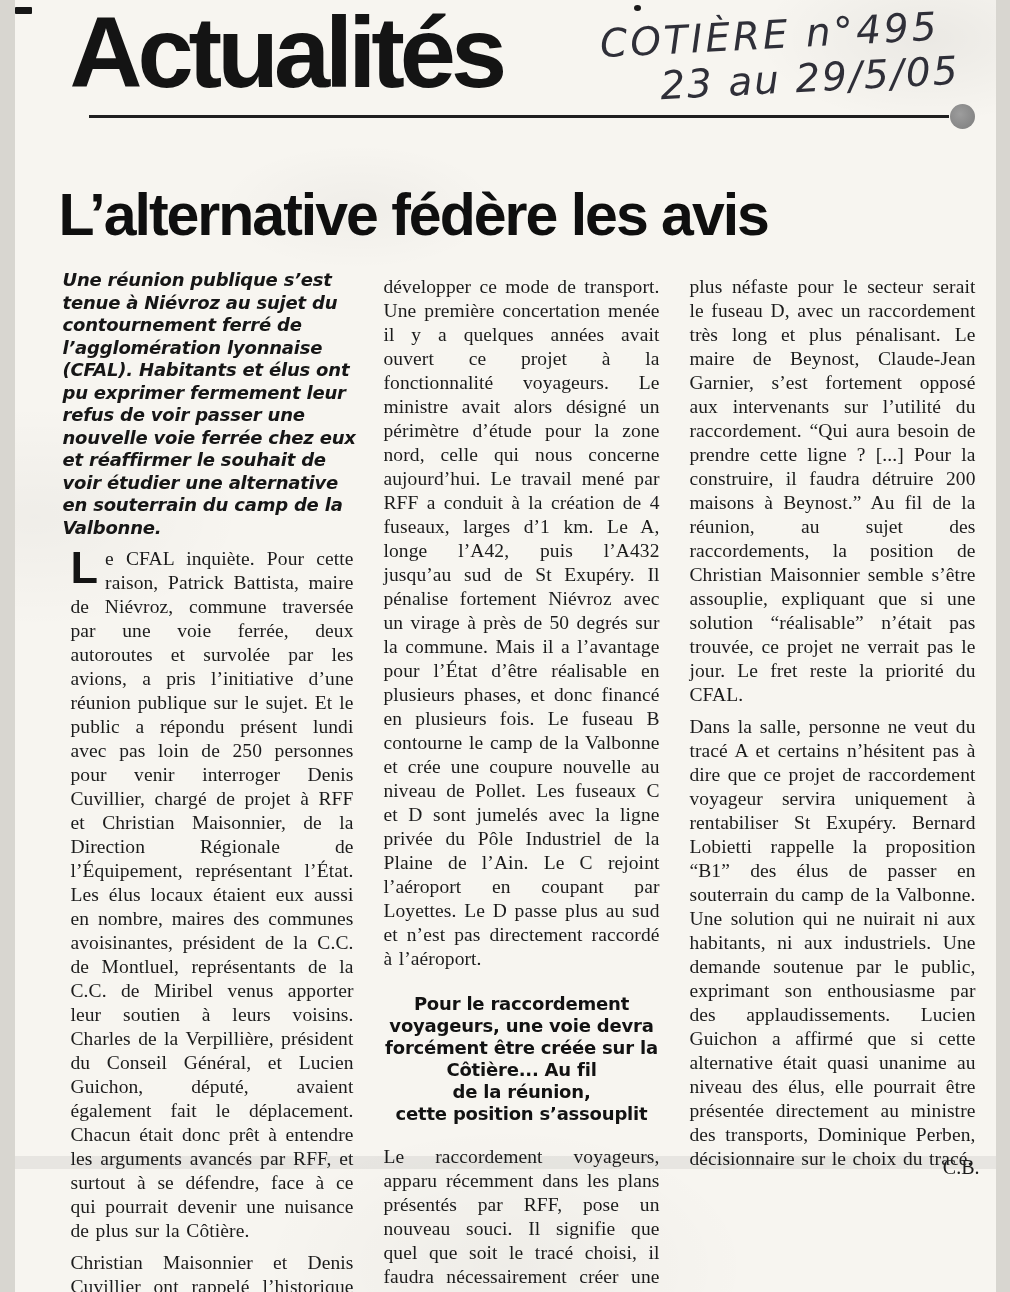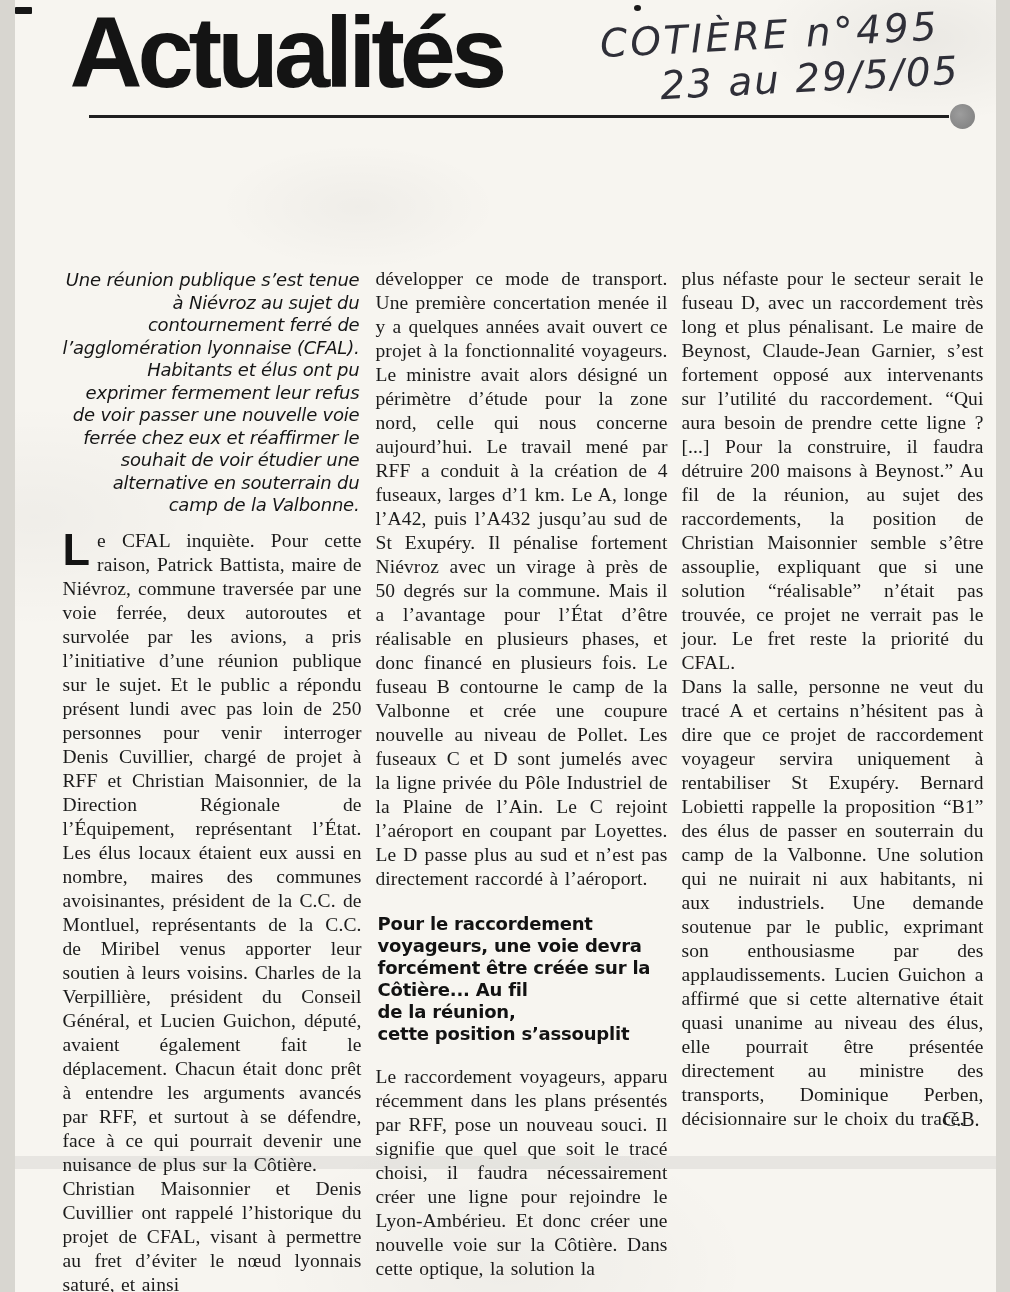--- a/index.html
+++ b/index.html
@@ -55,39 +55,39 @@
   }
 
   
   .columns{position:absolute;left:48px;top:267px;width:921px;display:flex;gap:14px;}
   .col{}
   .col-1{width:299px;}
   .col-2{width:292px;}
   .col-3{width:302px;}
 
   .body-p{
-    margin:0;font-size:19.5px;line-height:24px;text-align:justify;
+    margin:8px;font-size:19.5px;line-height:24px;text-align:justify;
     word-spacing:1.5px;letter-spacing:0.1px;color:#1b1b1b;
     hyphens:auto;-webkit-hyphens:auto;
   }
   .intro{
-    margin:2px 0 12px 0;padding-right:2px;
-    font-family:"DejaVu Sans",sans-serif;font-weight:normal;font-style:italic;
-    font-size:18px;line-height:22.5px;text-align:right;color:#161616;
+    margin:2px 0 4px 0;padding-right:2px;
+    font-family:"DejaVu Sans",sans-serif;font-weight:bold;font-style:italic;
+    font-size:18px;line-height:22.5px;color:#161616;
     word-spacing:0;letter-spacing:-0.2px;
   }
   .dropcap{
     float:left;
     font-family:"Liberation Sans",sans-serif;font-weight:bold;
     font-size:45px;line-height:38px;padding:2px 7px 0 0;color:#141414;
   }
   .crosshead{
     margin:22px 2px 20px 2px;
     font-family:"DejaVu Sans",sans-serif;font-weight:bold;
-    font-size:18px;line-height:22px;color:#121212;
+    font-size:18px;line-height:22px;text-align:center;color:#121212;
     white-space:pre-line;letter-spacing:-0.2px;word-spacing:0;
   }
   .quote-italic{}
   .byline{
     text-align:right;font-weight:normal;font-size:20px;line-height:24px;
     margin-top:-24px;padding-right:4px;
   }
 </style>
 </head>
 <body>
@@ -101,20 +101,21 @@
 
   <h1 class="section-title">Actualités</h1>
   <div class="handwriting">
     <div class="hw-line1">COTIÈRE n°495</div>
     <div class="hw-line2">23 au 29/5/05</div>
   </div>
   <div class="header-rule">
     <span class="rule-dot"></span>
   </div>
 
+  <h2 class="headline">L’alternative fédère les avis</h2>
 
   <div class="columns">
 
     <div class="col col-1">
       <p class="intro">Une réunion publique s’est tenue à Niévroz au sujet du contournement ferré de l’agglomération lyonnaise (CFAL). Habitants et élus ont pu exprimer fermement leur refus de voir passer une nouvelle voie ferrée chez eux et réaffirmer le souhait de voir étudier une alternative en souterrain du camp de la Valbonne.</p>
       <p class="body-p"><span class="dropcap">L</span><span>e CFAL inquiète. Pour cette raison, Patrick Battista, maire de Niévroz, commune traversée par une voie ferrée, deux autoroutes et survolée par les avions, a pris l’initiative d’une réunion publique sur le sujet. Et le public a répondu présent lundi avec pas loin de 250 personnes pour venir interroger Denis Cuvillier, chargé de projet à RFF et Christian Maisonnier, de la Direction Régionale de l’Équipement, représentant l’État. Les élus locaux étaient eux aussi en nombre, maires des communes avoisinantes, président de la C.C. de Montluel, représentants de la C.C. de Miribel venus apporter leur soutien à leurs voisins. Charles de la Verpillière, président du Conseil Général, et Lucien Guichon, député, avaient également fait le déplacement. Chacun était donc prêt à entendre les arguments avancés par RFF, et surtout à se défendre, face à ce qui pourrait devenir une nuisance de plus sur la Côtière.</span></p>
       <p class="body-p">Christian Maisonnier et Denis Cuvillier ont rappelé l’historique du projet de CFAL, visant à permettre au fret d’éviter le nœud lyonnais saturé, et ainsi</p>
     </div>
 
     <div class="col col-2">

